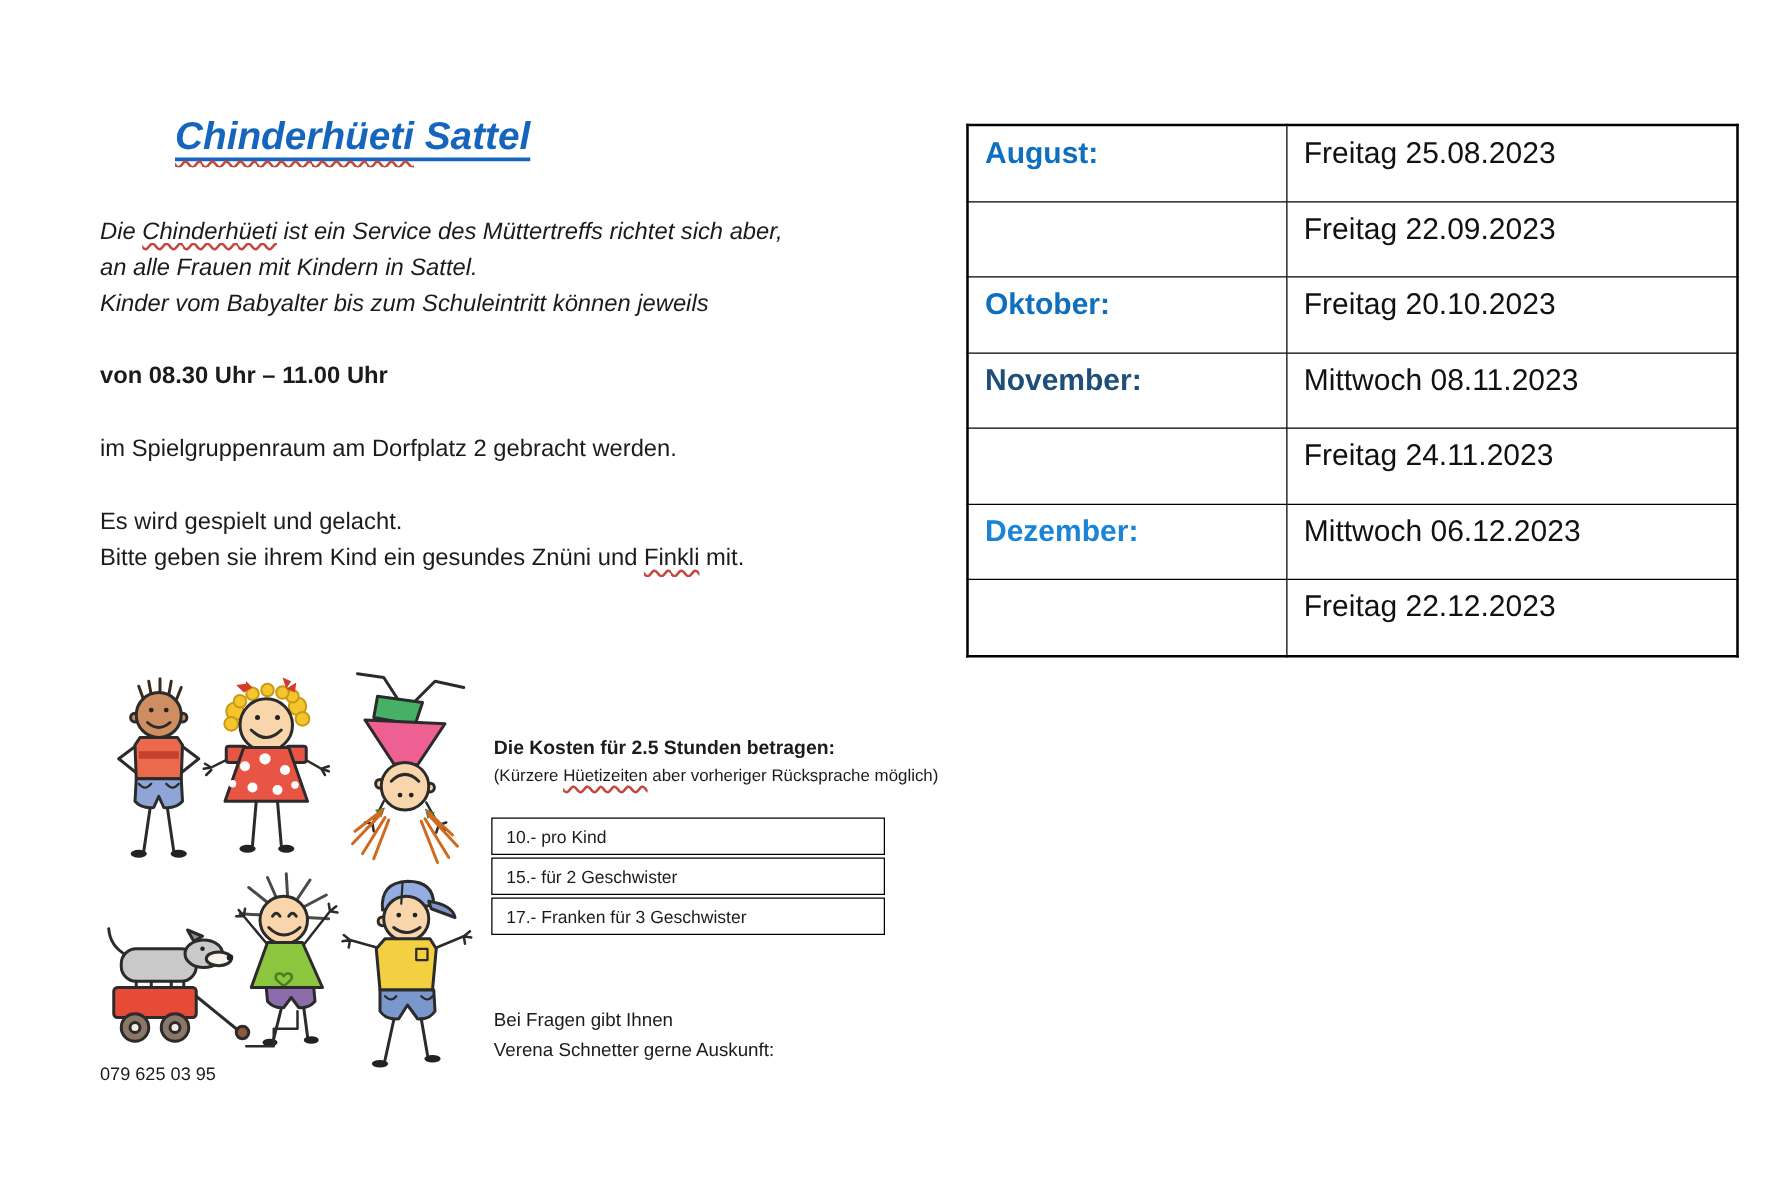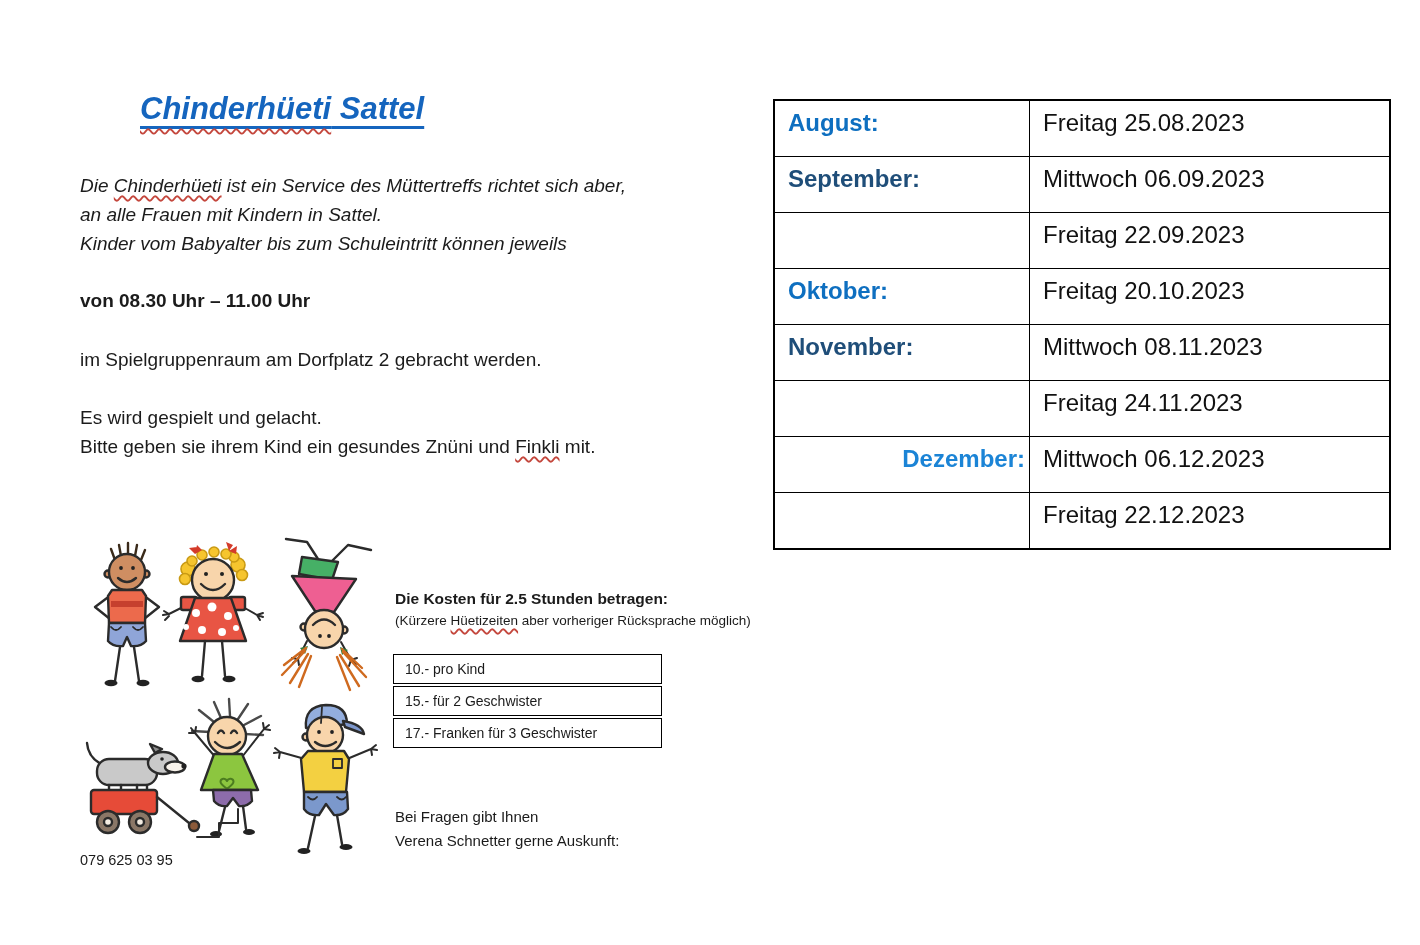--- a/index.html
+++ b/index.html
@@ -60,21 +60,21 @@
   }
   table.schedule{border:2px solid #000;}
   td.month-cell{width:237px;font-weight:bold;}
   td.date-cell{width:342px;padding-left:10px;color:#111;}
 
   
   .costs-heading{left:395px;top:590px;font-size:15.5px;font-weight:bold;}
   .costs-note{left:395px;top:613px;font-size:13.5px;}
   .price-table{left:393px;top:654px;width:265px;}
   .price-row{
-    box-sizing:border-box;width:269px;height:30px;
+    box-sizing:border-box;width:315px;height:30px;
     border:1.5px solid #000;margin-bottom:2px;
     padding:6px 0 0 11px;font-size:14px;background:#fff;
   }
 
   
   .contact-block{left:395px;top:805px;font-size:15px;line-height:24px;}
   .phone{left:80px;top:852px;font-size:14.5px;}
 
   
   .kids-svg{position:absolute;left:75px;top:535px;width:310px;height:320px;}
@@ -101,41 +101,37 @@
   <span>Bitte geben sie ihrem Kind ein gesundes Znüni und </span><span class="squiggle">Finkli</span><span> mit.</span>
 </div>
 
 <table class="schedule">
   <tbody>
     <tr>
       <td class="month-cell" style="color: rgb(14, 111, 192);">August:</td>
       <td class="date-cell">Freitag 25.08.2023</td>
     </tr>
     <tr>
-      <td class="month-cell" style="color: rgb(31, 78, 121);">September:</td>
-      <td class="date-cell">Mittwoch 06.09.2023</td>
-    </tr>
-    <tr>
       <td class="month-cell"></td>
       <td class="date-cell">Freitag 22.09.2023</td>
     </tr>
     <tr>
       <td class="month-cell" style="color: rgb(14, 111, 192);">Oktober:</td>
       <td class="date-cell">Freitag 20.10.2023</td>
     </tr>
     <tr>
       <td class="month-cell" style="color: rgb(31, 78, 121);">November:</td>
       <td class="date-cell">Mittwoch 08.11.2023</td>
     </tr>
     <tr>
       <td class="month-cell"></td>
       <td class="date-cell">Freitag 24.11.2023</td>
     </tr>
     <tr>
-      <td class="month-cell" style="color: rgb(27, 132, 214); text-align: right;">Dezember:</td>
+      <td class="month-cell" style="color: rgb(27, 132, 214);">Dezember:</td>
       <td class="date-cell">Mittwoch 06.12.2023</td>
     </tr>
     <tr>
       <td class="month-cell"></td>
       <td class="date-cell">Freitag 22.12.2023</td>
     </tr>
   </tbody>
 </table>
 
 <div class="abs costs-heading">Die Kosten für 2.5 Stunden betragen:</div>

